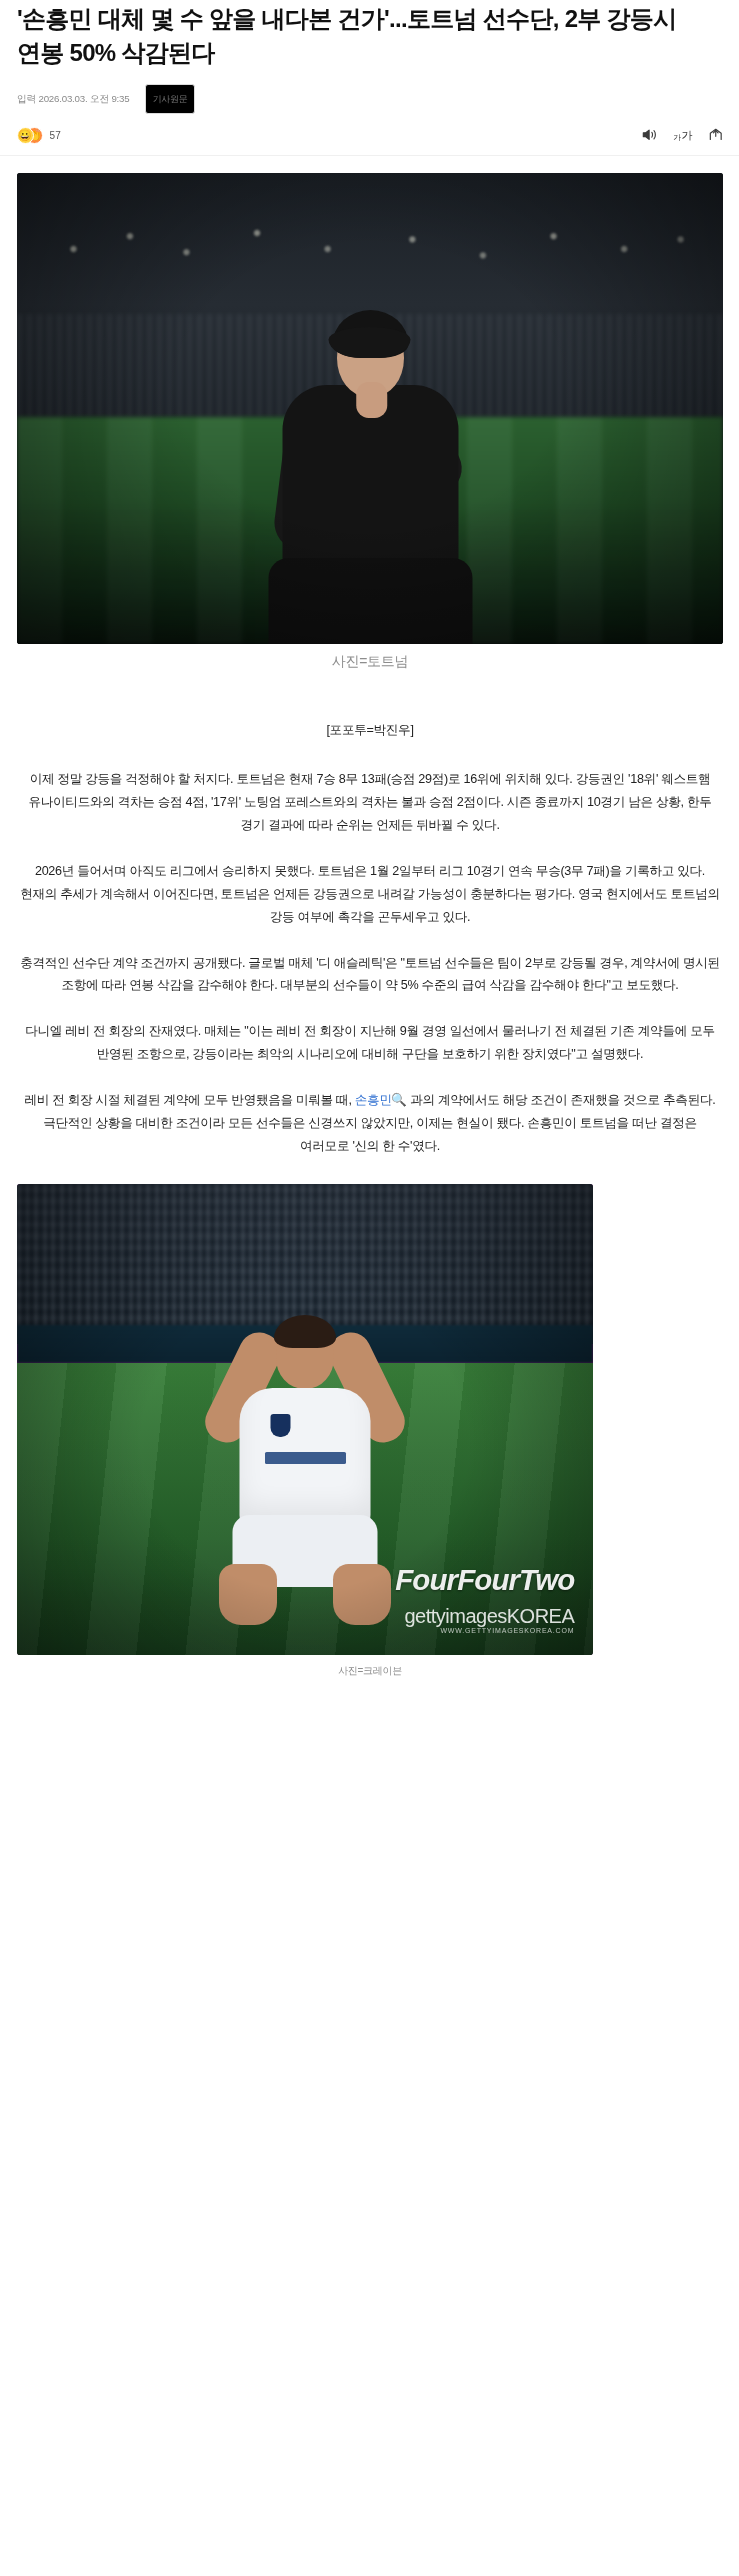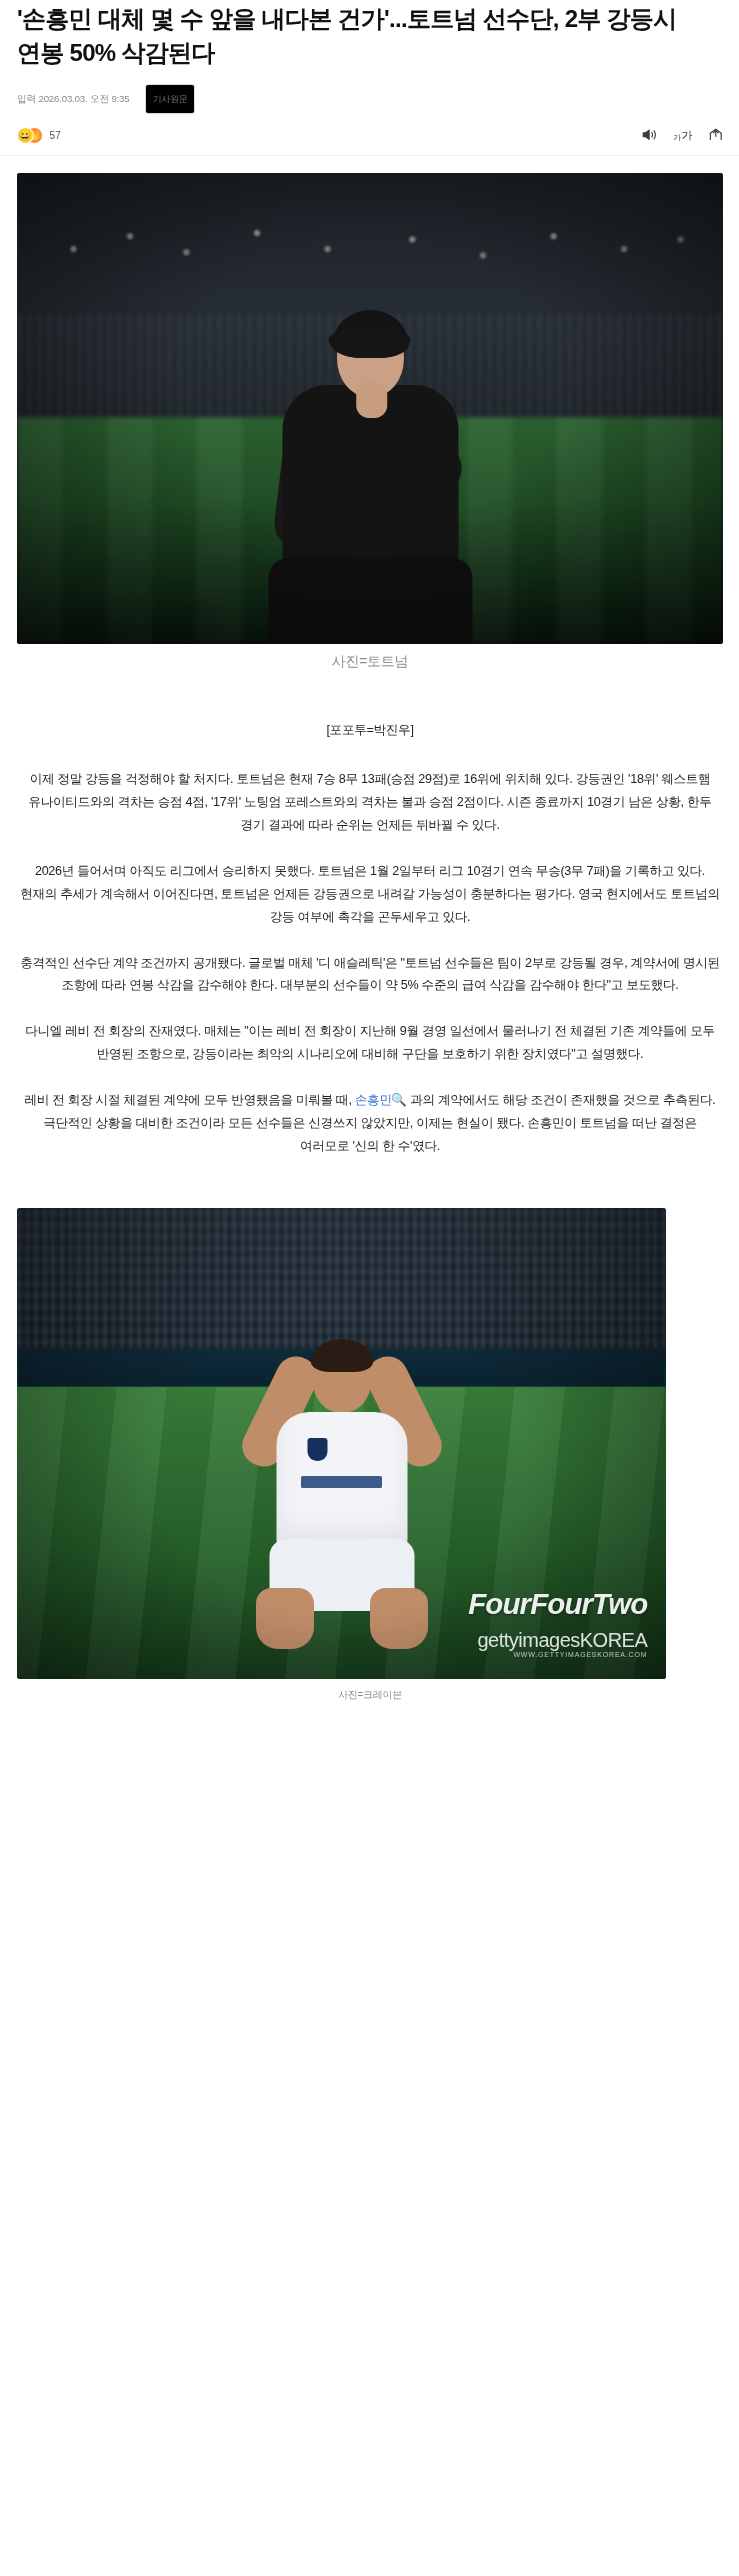--- a/index.html
+++ b/index.html
@@ -313,27 +313,26 @@
     color: #2f6fd0;
     text-decoration: none;
     cursor: pointer;
   }
 
   
   .figure-bottom {
     padding: 3.1px 17px 0 17px;
   }
   .ph2-wrap {
-    width: 649px;
+    width: 576px;
     height: 471px;
     border-radius: 3.1px;
     overflow: hidden;
     position: relative;
-    background: #15803d;
-    margin-top: 24px;
+    background: #701a75;
   }
   .ph2-crowd {
     position: absolute;
     top: 0; left: 0; right: 0;
     height: 34%;
     background:
       linear-gradient(180deg, #2d3a49 0%, #1e2a36 55%, #16212b 100%);
   }
   .ph2-crowd::after {
     content: "";

